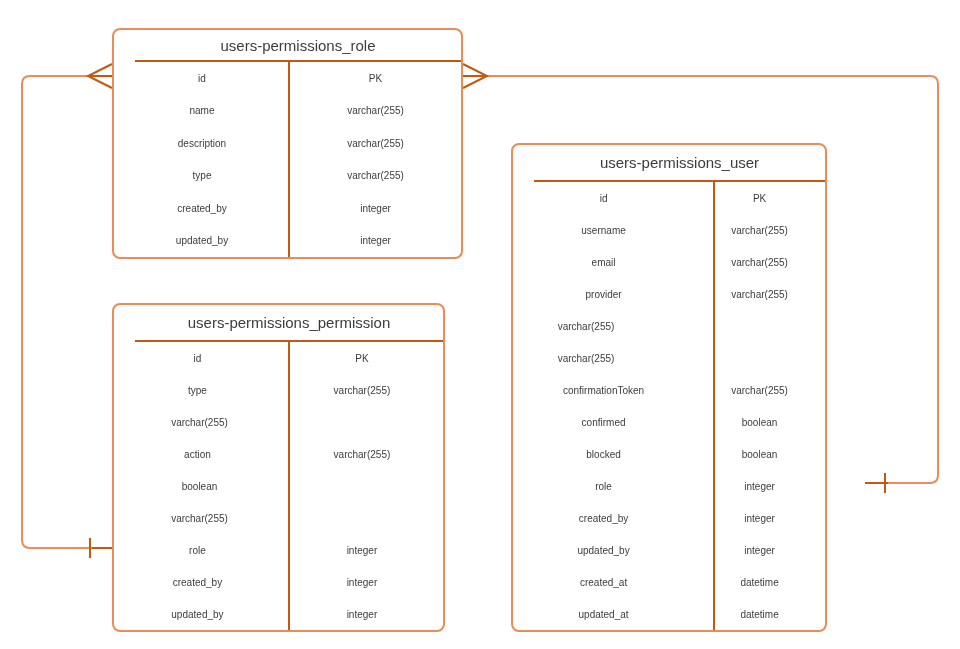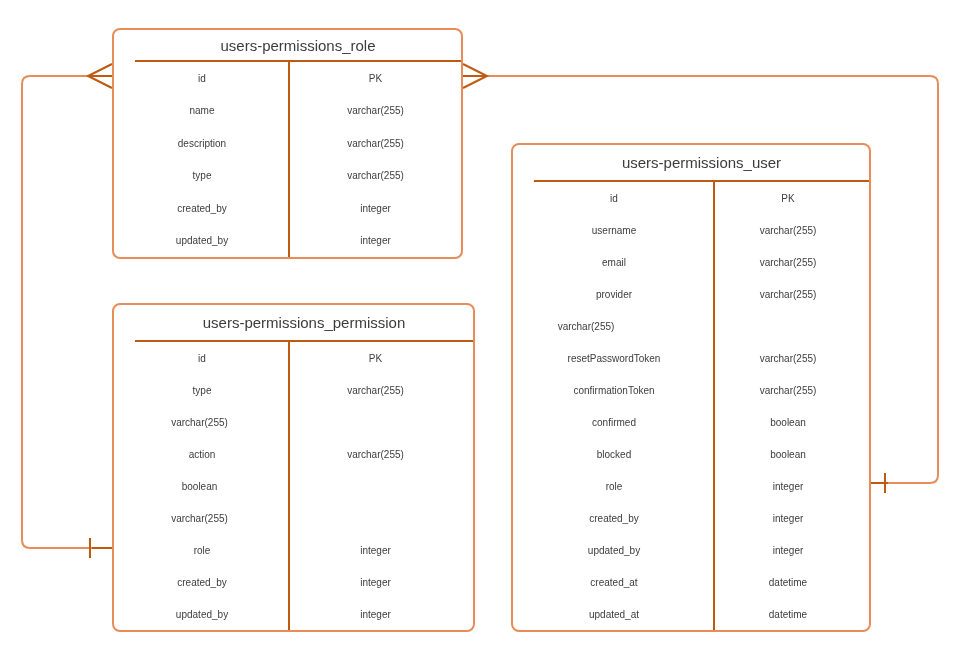--- a/index.html
+++ b/index.html
@@ -78,21 +78,21 @@
         <div class="cell cf">created_by</div>
         <div class="cell ct">integer</div>
       </div>
       <div class="trow">
         <div class="cell cf">updated_by</div>
         <div class="cell ct">integer</div>
       </div>
     </div>
   </div>
 
-  <div class="etable t-perm" style="left:112px;top:303px;width:363px">
+  <div class="etable t-perm" style="left:112px;top:303px;width:333px">
     <div class="thead">users-permissions_permission</div>
     <div class="tbody">
       <div class="vdiv"></div>
       <div class="trow">
         <div class="cell cf">id</div>
         <div class="cell ct">PK</div>
       </div>
       <div class="trow">
         <div class="cell cf">type</div>
         <div class="cell ct">varchar(255)</div>
@@ -118,21 +118,21 @@
         <div class="cell cf">created_by</div>
         <div class="cell ct">integer</div>
       </div>
       <div class="trow">
         <div class="cell cf">updated_by</div>
         <div class="cell ct">integer</div>
       </div>
     </div>
   </div>
 
-  <div class="etable t-user" style="left:511px;top:143px;width:360px">
+  <div class="etable t-user" style="left:511px;top:143px;width:316px">
     <div class="thead">users-permissions_user</div>
     <div class="tbody">
       <div class="vdiv"></div>
       <div class="trow">
         <div class="cell cf">id</div>
         <div class="cell ct">PK</div>
       </div>
       <div class="trow">
         <div class="cell cf">username</div>
         <div class="cell ct">varchar(255)</div>
@@ -142,21 +142,20 @@
         <div class="cell ct">varchar(255)</div>
       </div>
       <div class="trow">
         <div class="cell cf">provider</div>
         <div class="cell ct">varchar(255)</div>
       </div>
       <div class="trow">
         <div class="cell ct">varchar(255)</div>
       </div>
       <div class="trow">
-        <div class="cell cf">resetPasswordToken</div>
         <div class="cell ct">varchar(255)</div>
       </div>
       <div class="trow">
         <div class="cell cf">confirmationToken</div>
         <div class="cell ct">varchar(255)</div>
       </div>
       <div class="trow">
         <div class="cell cf">confirmed</div>
         <div class="cell ct">boolean</div>
       </div>

